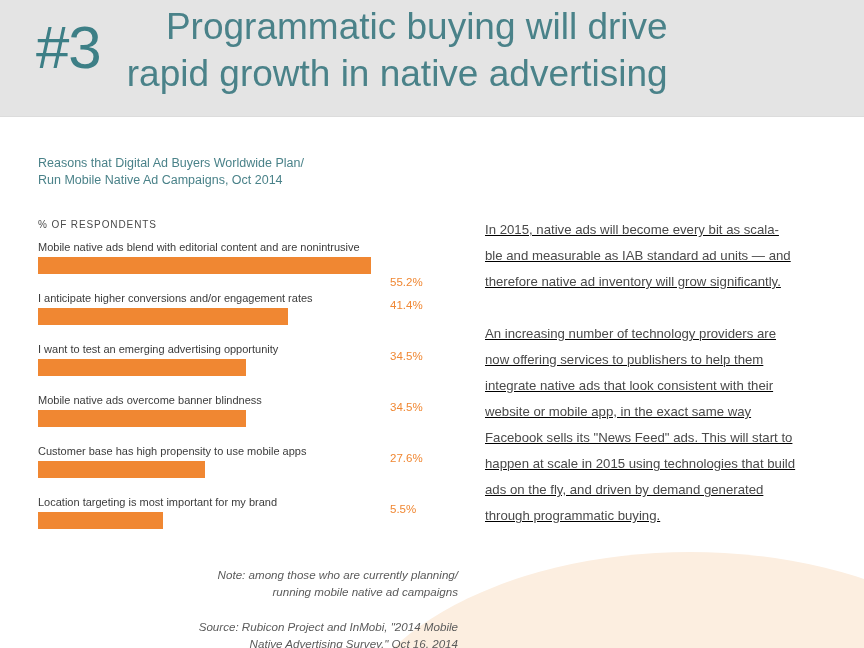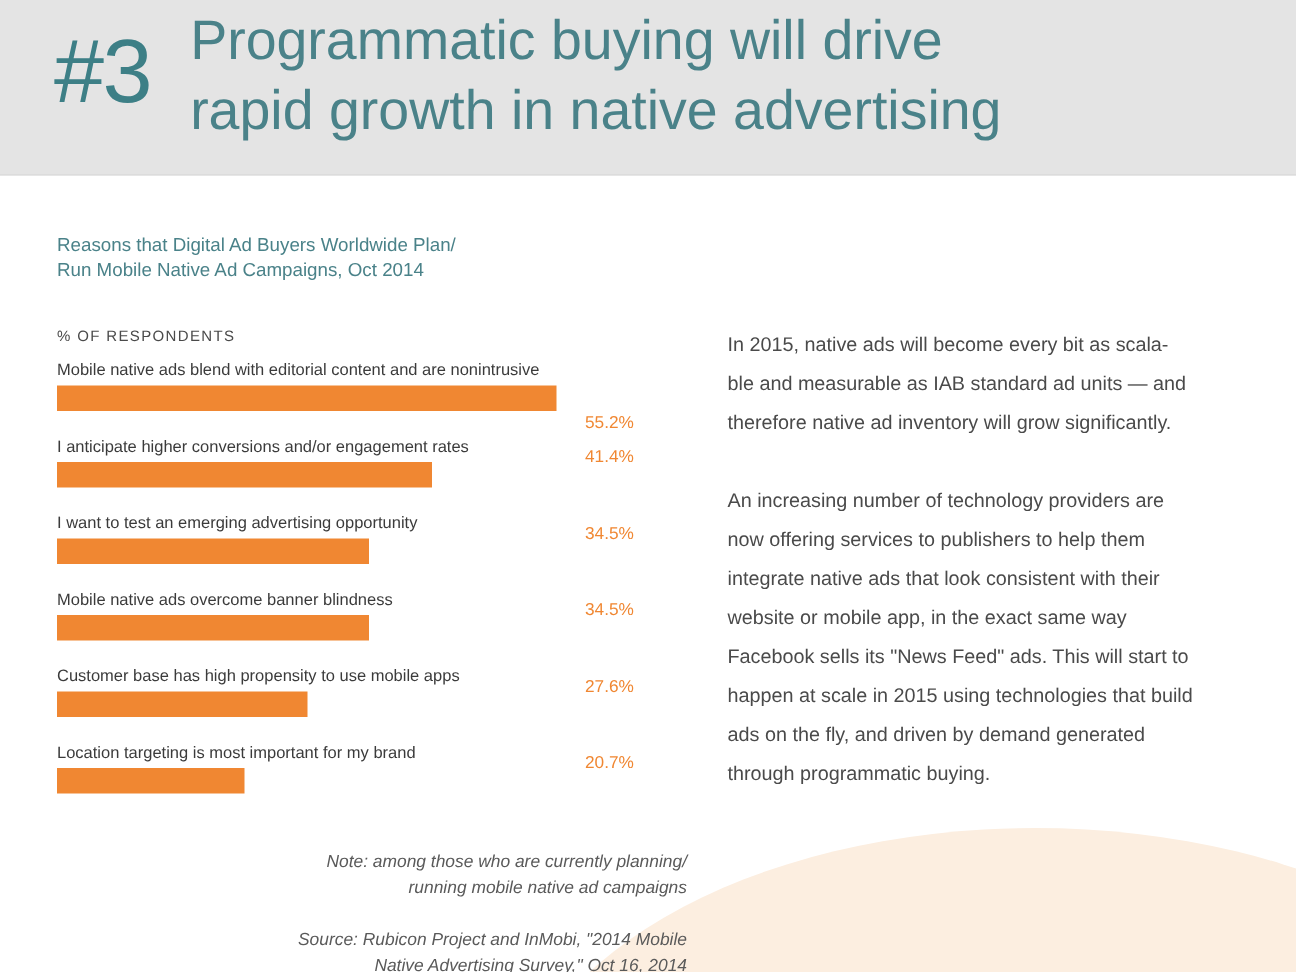--- a/index.html
+++ b/index.html
@@ -62,20 +62,21 @@
   .header-title {
     color: #4A8289;
     font-size: 37px;
     line-height: 47px;
     font-weight: 400;
     margin: 3px 0 0 26px;
     white-space: nowrap;
   }
   .header-title .line {
     display: block;
+    text-align: right;
   }
 
   
   .content {
     position: absolute;
     left: 0;
     top: 117px;
     width: 864px;
     height: 531px;
     z-index: 3;
@@ -149,20 +150,21 @@
     margin-bottom: 18px;
   }
   .note-block .line { display: block; text-align: right; }
 
   
   .copy-col {
     position: absolute;
     left: 485px;
     top: 100px;
     width: 350px;
+    text-decoration: underline;
   }
   .copy-para {
     color: #4a4a4a;
     font-size: 13.2px;
     line-height: 26px;
     margin: 0 0 26px 0;
   }
   .copy-para .line { display: block; }
 </style>
 </head>
@@ -230,21 +232,21 @@
         <div class="bar-track">
           <div class="bar-fill" style="width: 166.5px; background: rgb(240, 135, 50);"></div>
           <div class="bar-value" style="color: rgb(240, 135, 50);">27.6%</div>
         </div>
       </div>
 
       <div class="bar-row">
         <div class="bar-label">Location targeting is most important for my brand</div>
         <div class="bar-track">
           <div class="bar-fill" style="width: 124.875px; background: rgb(240, 135, 50);"></div>
-          <div class="bar-value" style="color: rgb(240, 135, 50);">20.7%</div>
+          <div class="bar-value" style="color: rgb(240, 135, 50);">5.5%</div>
         </div>
       </div>
 
     </div>
 
     <div class="notes">
       <div class="note-block">
         <span class="line">Note: among those who are currently planning/</span>
         <span class="line">running mobile native ad campaigns</span>
       </div>

